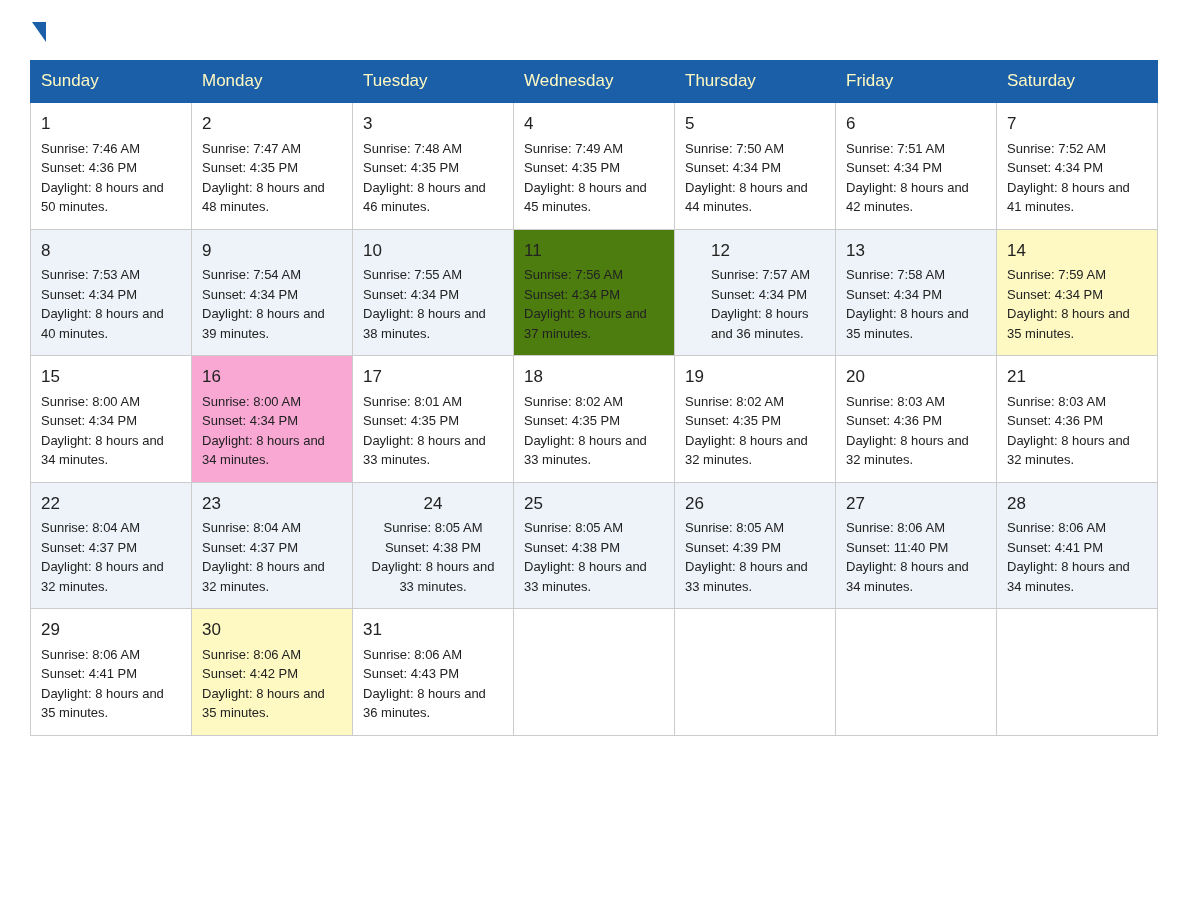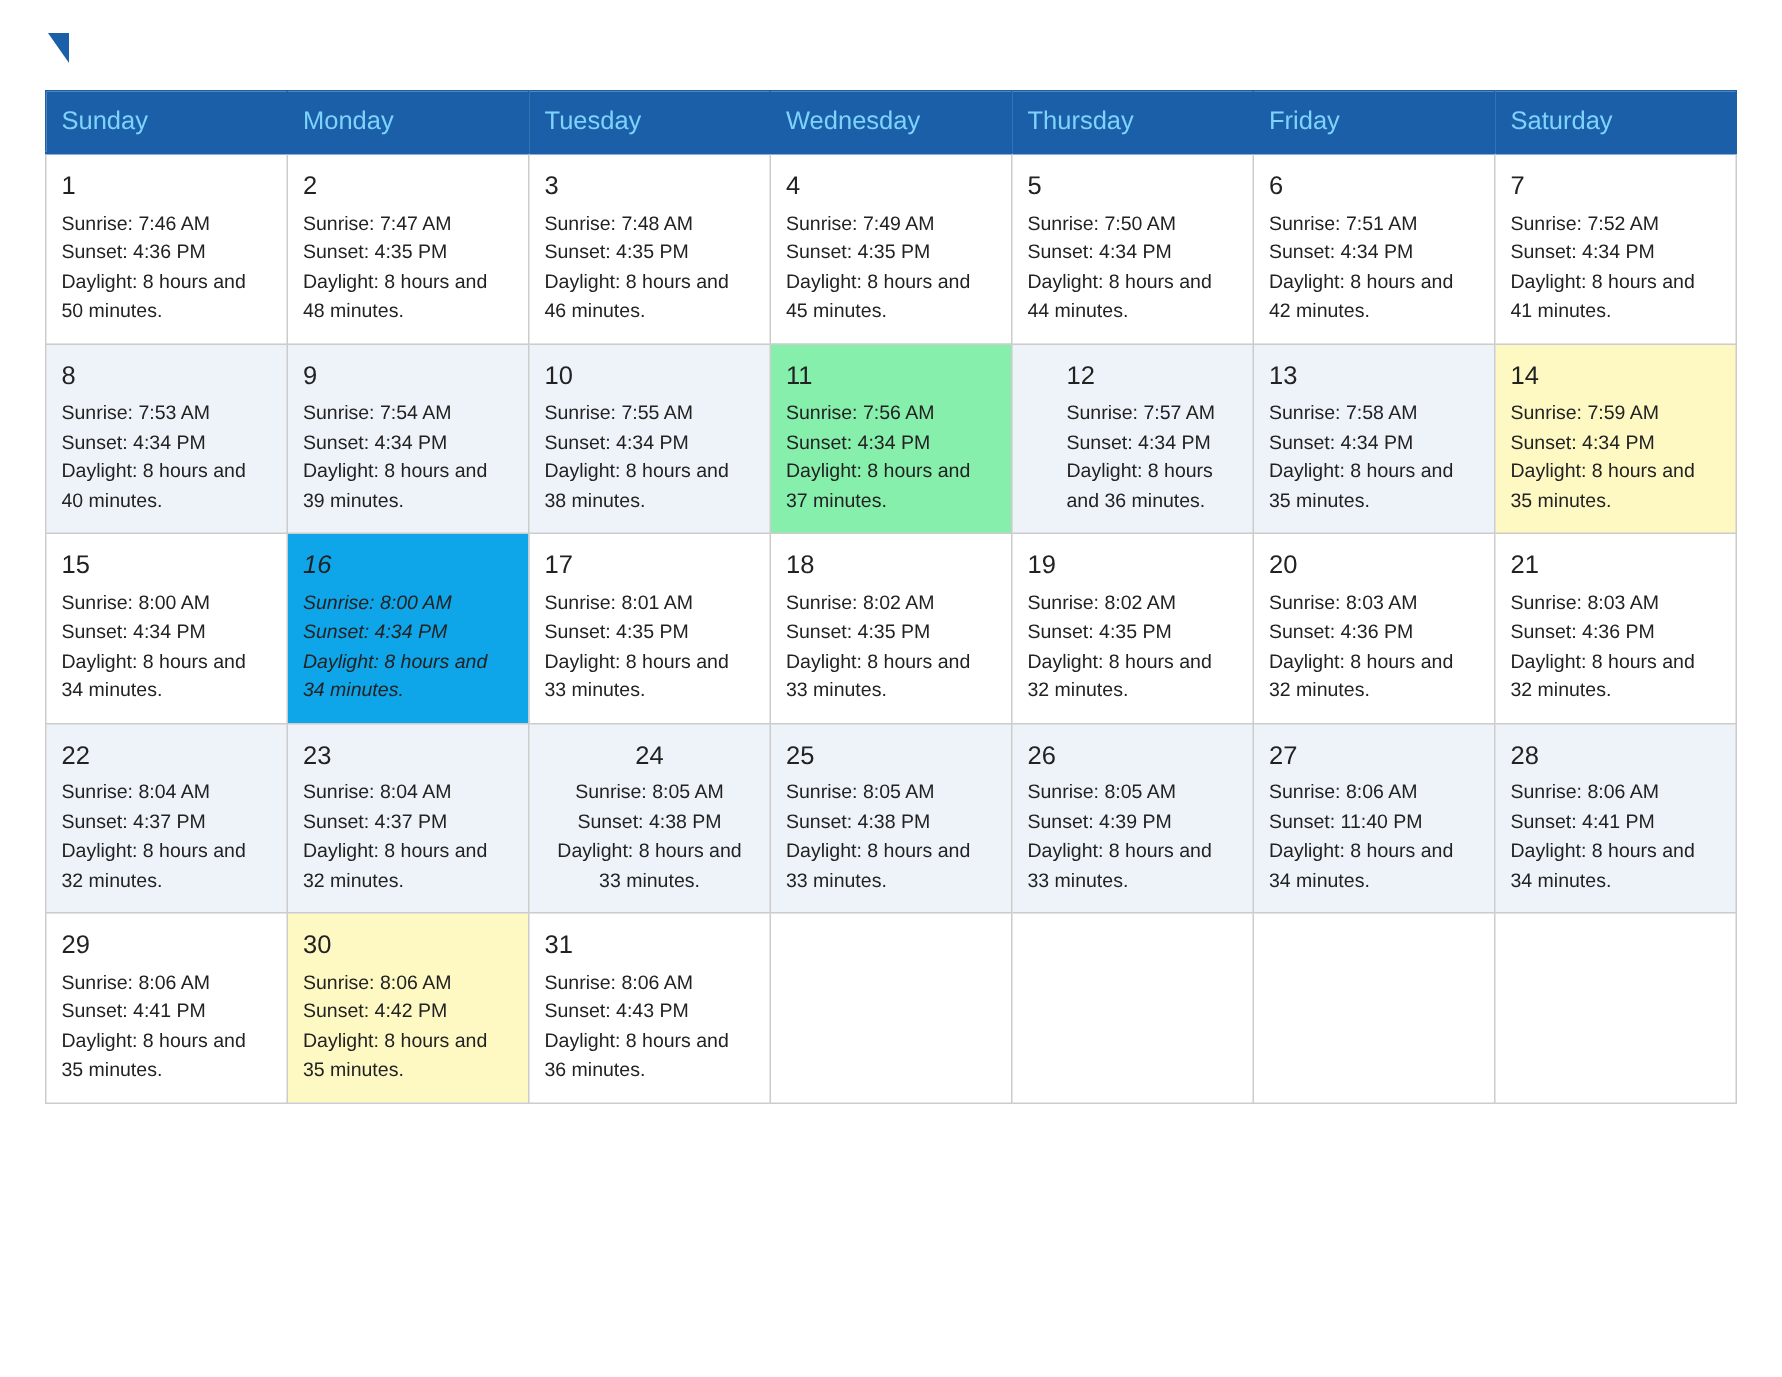--- a/index.html
+++ b/index.html
@@ -56,21 +56,21 @@
       color: #333;
       margin-top: 4px;
     }
     table {
       width: 100%;
       border-collapse: collapse;
       table-layout: fixed;
     }
     thead tr th {
       background-color: #1a5fa8;
-      color: #7dd3fc;
+      color: #fef9c3;
       font-size: 17px;
       font-weight: normal;
       padding: 10px 10px;
       text-align: left;
       border: 1px solid #1a5fa8;
     }
     tbody tr td {
       vertical-align: top;
       padding: 8px 10px 12px 10px;
       border: 1px solid #ccc;
@@ -133,28 +133,28 @@
         <td style="background-color: rgb(255, 255, 255);"><span class="day-num">3</span><span>Sunrise: 7:48 AM</span><br><span>Sunset: 4:35 PM</span><br><span>Daylight: 8 hours and 46 minutes.</span></td>
         <td style="background-color: rgb(255, 255, 255);"><span class="day-num">4</span><span>Sunrise: 7:49 AM</span><br><span>Sunset: 4:35 PM</span><br><span>Daylight: 8 hours and 45 minutes.</span></td>
         <td style="background-color: rgb(255, 255, 255);"><span class="day-num">5</span><span>Sunrise: 7:50 AM</span><br><span>Sunset: 4:34 PM</span><br><span>Daylight: 8 hours and 44 minutes.</span></td>
         <td style="background-color: rgb(255, 255, 255);"><span class="day-num">6</span><span>Sunrise: 7:51 AM</span><br><span>Sunset: 4:34 PM</span><br><span>Daylight: 8 hours and 42 minutes.</span></td>
         <td style="background-color: rgb(255, 255, 255);"><span class="day-num">7</span><span>Sunrise: 7:52 AM</span><br><span>Sunset: 4:34 PM</span><br><span>Daylight: 8 hours and 41 minutes.</span></td>
       </tr>
       <tr>
         <td style="background-color: rgb(238, 243, 249);"><span class="day-num">8</span><span>Sunrise: 7:53 AM</span><br><span>Sunset: 4:34 PM</span><br><span>Daylight: 8 hours and 40 minutes.</span></td>
         <td style="background-color: rgb(238, 243, 249);"><span class="day-num">9</span><span>Sunrise: 7:54 AM</span><br><span>Sunset: 4:34 PM</span><br><span>Daylight: 8 hours and 39 minutes.</span></td>
         <td style="background-color: rgb(238, 243, 249);"><span class="day-num">10</span><span>Sunrise: 7:55 AM</span><br><span>Sunset: 4:34 PM</span><br><span>Daylight: 8 hours and 38 minutes.</span></td>
-        <td style="background-color: #86efac;"><span class="day-num">11</span><span>Sunrise: 7:56 AM</span><br><span>Sunset: 4:34 PM</span><br><span>Daylight: 8 hours and 37 minutes.</span></td>
+        <td style="background-color: #4d7c0f;"><span class="day-num">11</span><span>Sunrise: 7:56 AM</span><br><span>Sunset: 4:34 PM</span><br><span>Daylight: 8 hours and 37 minutes.</span></td>
         <td style="background-color: rgb(238, 243, 249); padding-left: 36px;"><span class="day-num">12</span><span>Sunrise: 7:57 AM</span><br><span>Sunset: 4:34 PM</span><br><span>Daylight: 8 hours and 36 minutes.</span></td>
         <td style="background-color: rgb(238, 243, 249);"><span class="day-num">13</span><span>Sunrise: 7:58 AM</span><br><span>Sunset: 4:34 PM</span><br><span>Daylight: 8 hours and 35 minutes.</span></td>
         <td style="background-color: #fef9c3;"><span class="day-num">14</span><span>Sunrise: 7:59 AM</span><br><span>Sunset: 4:34 PM</span><br><span>Daylight: 8 hours and 35 minutes.</span></td>
       </tr>
       <tr>
         <td style="background-color: rgb(255, 255, 255);"><span class="day-num">15</span><span>Sunrise: 8:00 AM</span><br><span>Sunset: 4:34 PM</span><br><span>Daylight: 8 hours and 34 minutes.</span></td>
-        <td style="background-color: #0ea5e9; font-style: italic;"><span class="day-num">16</span><span>Sunrise: 8:00 AM</span><br><span>Sunset: 4:34 PM</span><br><span>Daylight: 8 hours and 34 minutes.</span></td>
+        <td style="background-color: #f9a8d4;"><span class="day-num">16</span><span>Sunrise: 8:00 AM</span><br><span>Sunset: 4:34 PM</span><br><span>Daylight: 8 hours and 34 minutes.</span></td>
         <td style="background-color: rgb(255, 255, 255);"><span class="day-num">17</span><span>Sunrise: 8:01 AM</span><br><span>Sunset: 4:35 PM</span><br><span>Daylight: 8 hours and 33 minutes.</span></td>
         <td style="background-color: rgb(255, 255, 255);"><span class="day-num">18</span><span>Sunrise: 8:02 AM</span><br><span>Sunset: 4:35 PM</span><br><span>Daylight: 8 hours and 33 minutes.</span></td>
         <td style="background-color: rgb(255, 255, 255);"><span class="day-num">19</span><span>Sunrise: 8:02 AM</span><br><span>Sunset: 4:35 PM</span><br><span>Daylight: 8 hours and 32 minutes.</span></td>
         <td style="background-color: rgb(255, 255, 255);"><span class="day-num">20</span><span>Sunrise: 8:03 AM</span><br><span>Sunset: 4:36 PM</span><br><span>Daylight: 8 hours and 32 minutes.</span></td>
         <td style="background-color: rgb(255, 255, 255);"><span class="day-num">21</span><span>Sunrise: 8:03 AM</span><br><span>Sunset: 4:36 PM</span><br><span>Daylight: 8 hours and 32 minutes.</span></td>
       </tr>
       <tr>
         <td style="background-color: rgb(238, 243, 249);"><span class="day-num">22</span><span>Sunrise: 8:04 AM</span><br><span>Sunset: 4:37 PM</span><br><span>Daylight: 8 hours and 32 minutes.</span></td>
         <td style="background-color: rgb(238, 243, 249);"><span class="day-num">23</span><span>Sunrise: 8:04 AM</span><br><span>Sunset: 4:37 PM</span><br><span>Daylight: 8 hours and 32 minutes.</span></td>
         <td style="background-color: rgb(238, 243, 249); text-align: center;"><span class="day-num">24</span><span>Sunrise: 8:05 AM</span><br><span>Sunset: 4:38 PM</span><br><span>Daylight: 8 hours and 33 minutes.</span></td>

